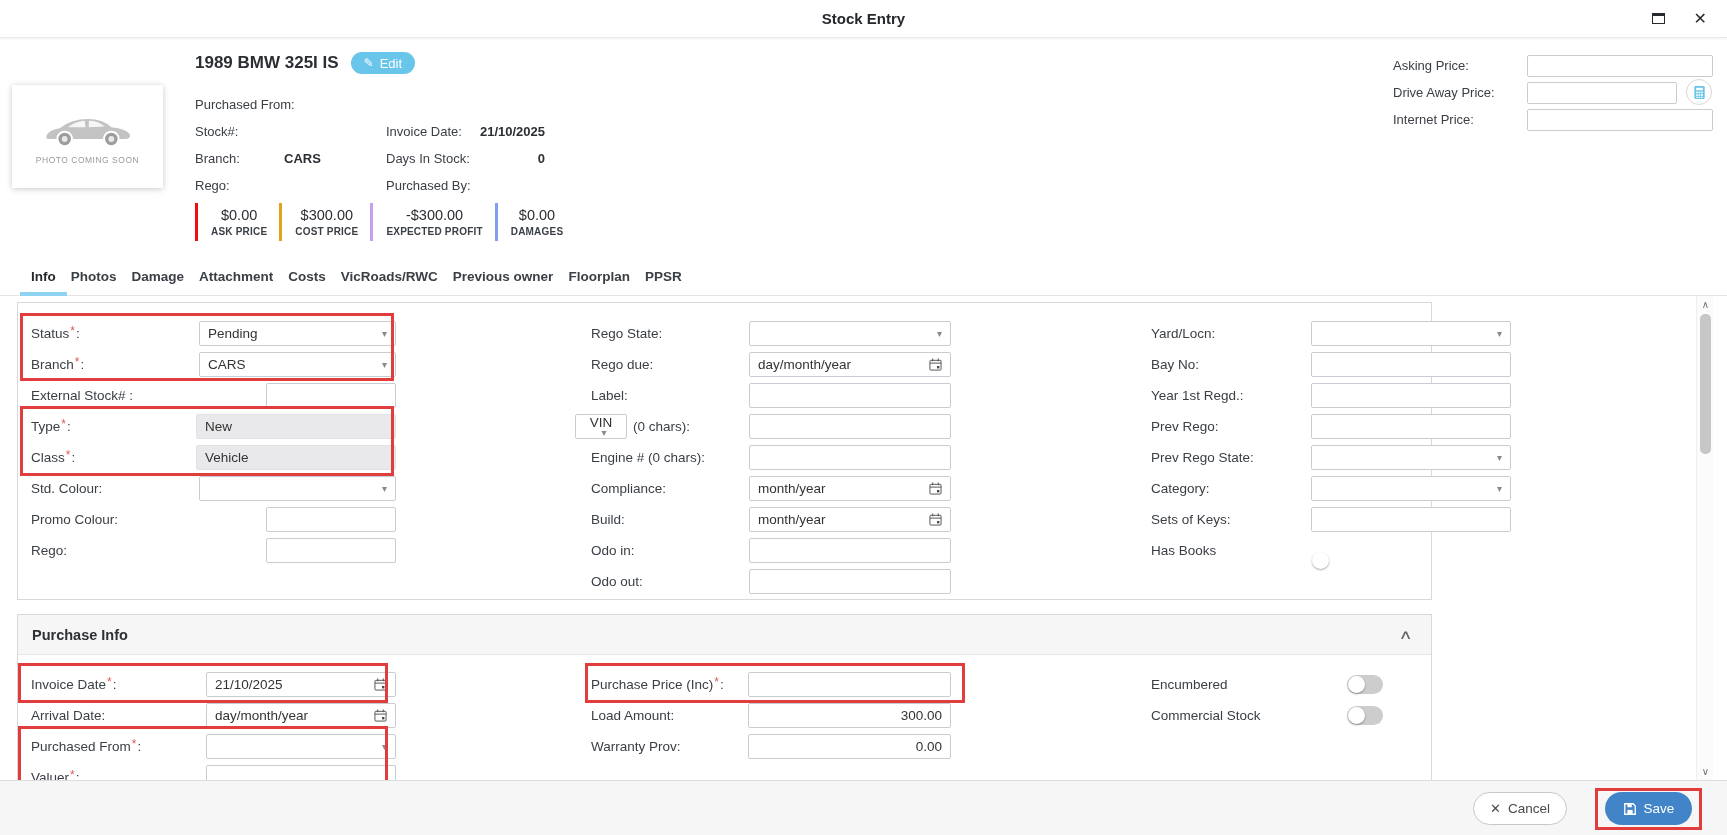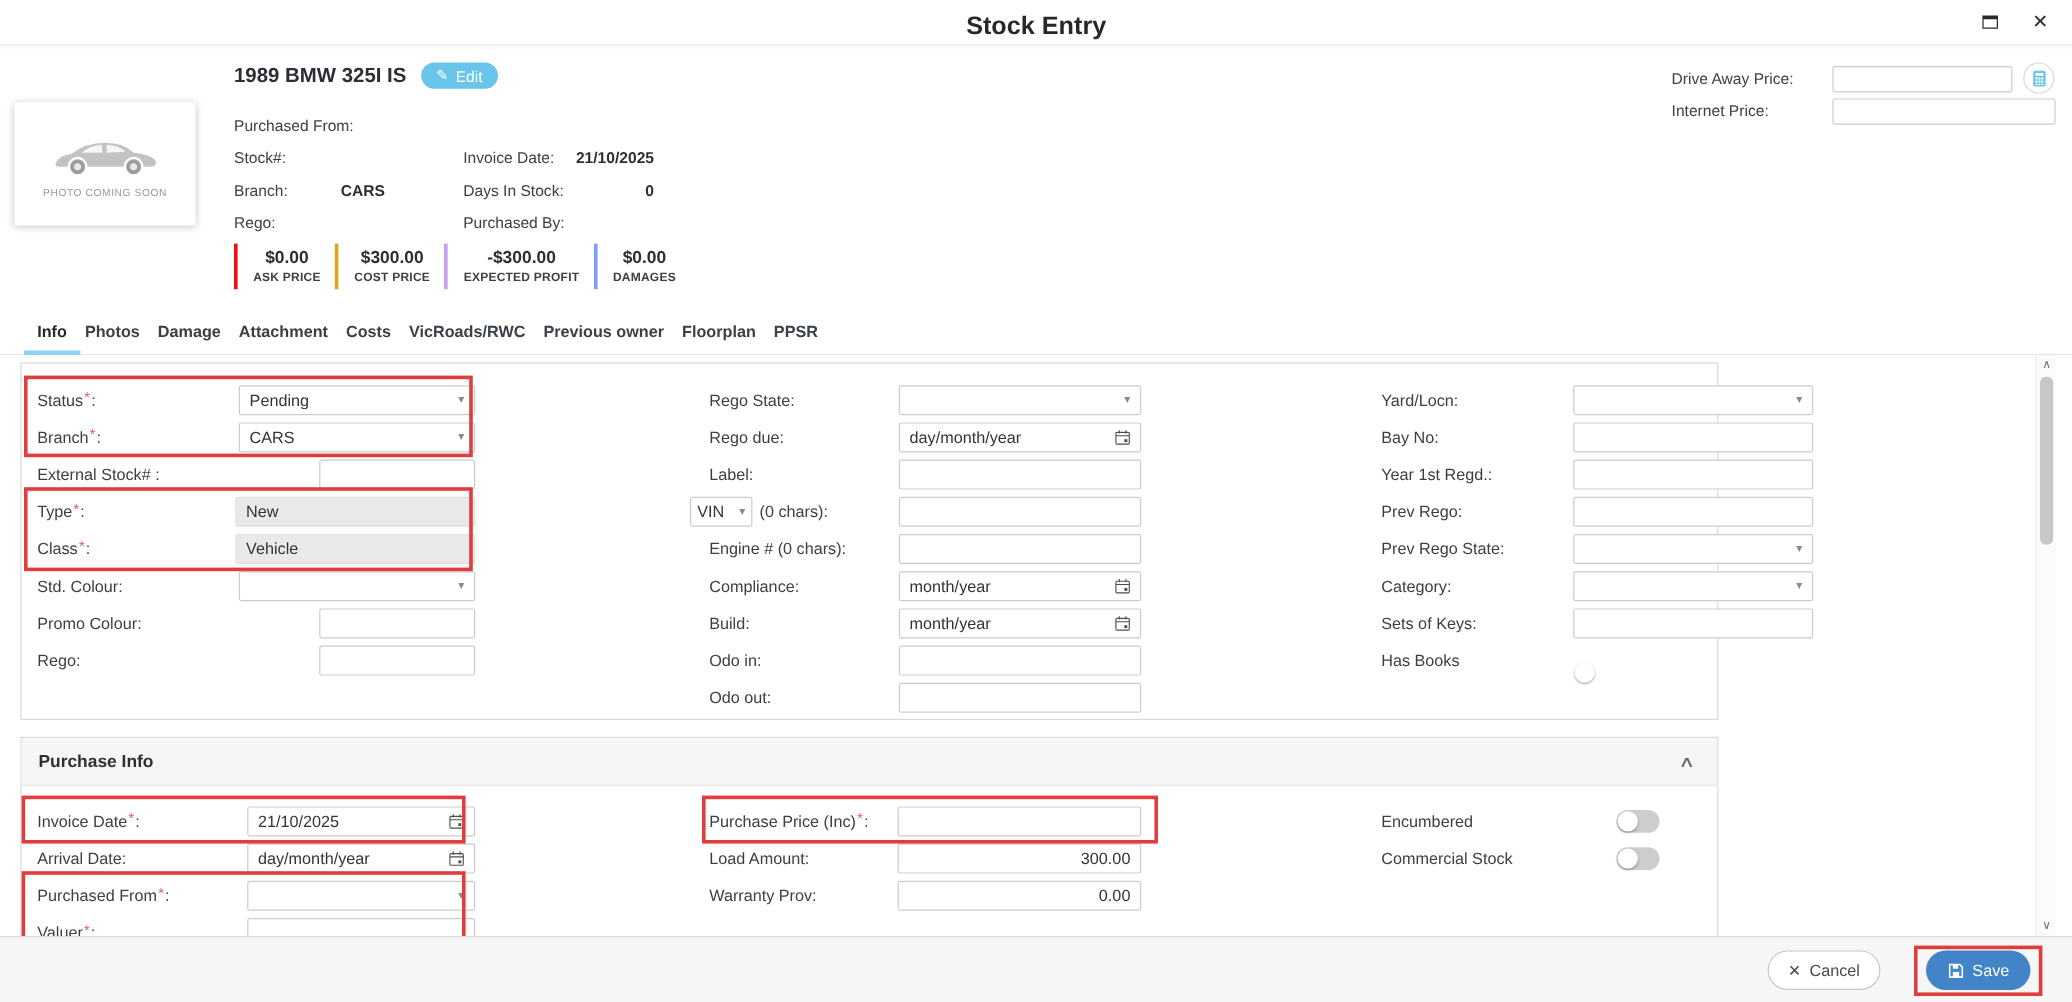--- a/index.html
+++ b/index.html
@@ -4,21 +4,21 @@
 <style>
   * { margin:0; padding:0; box-sizing:border-box; }
   html,body { width:1727px; height:835px; overflow:hidden; background:#fff;
     font-family:"Liberation Sans","DejaVu Sans",sans-serif; }
   .window { position:absolute; inset:0; background:#fff; }
 
   
   .titlebar { position:absolute; left:0; top:0; width:1727px; height:38px; background:#fff;
     border-bottom:1px solid #e9e9e9; box-shadow:0 1px 3px rgba(0,0,0,.06); z-index:30; }
   .titlebar .title { position:absolute; left:0; right:0; top:10px; text-align:center;
-    font-size:21px; font-weight:bold; color:#25282c; }
+    font-size:15px; font-weight:bold; color:#25282c; }
   .tb-max { position:absolute; right:62px; top:13px; width:13px; height:11px;
     border:1.5px solid #26292d; border-top-width:3px; cursor:pointer; }
   .tb-close { position:absolute; right:20px; top:8px; font-size:16px; font-weight:bold;
     color:#26292d; cursor:pointer; line-height:22px; }
 
   
   .header { position:absolute; left:0; top:38px; width:1727px; height:224px; background:#fff; }
   .photo-card { position:absolute; left:12px; top:47px; width:151px; height:103px; background:#fff;
     box-shadow:0 1px 6px rgba(0,0,0,.22); display:flex; flex-direction:column;
     align-items:center; justify-content:center; }
@@ -28,21 +28,21 @@
   .veh-title { font-size:17px; font-weight:bold; color:#2b2e33; }
   .edit-btn { height:22px; padding:0 13px; border-radius:12px; background:#69c5e9; color:#fff;
     font-size:13px; display:inline-flex; align-items:center; gap:6px; cursor:pointer; }
   .edit-btn .pencil { font-size:12px; }
   .details { margin-top:17px; display:grid; grid-template-columns:89px 102px 96px 63px;
     grid-auto-rows:27px; align-items:center; font-size:13px; color:#3b4046; white-space:nowrap; }
   .details .val { font-weight:bold; color:#2b2e33; }
   .details .r { justify-self:end; }
   .stats { position:absolute; left:195px; top:165px; display:flex; }
   .stat { border-left:3.5px solid #000; padding:2px 12px 2px 13px; text-align:center; }
-  .stat .sv { font-size:14.5px; font-weight:bold; color:#2b2e33; line-height:20px; }
+  .stat .sv { font-size:14.5px; font-weight:normal; color:#2b2e33; line-height:20px; }
   .stat .sl { font-size:10px; font-weight:bold; color:#3b4046; letter-spacing:.2px; line-height:14px; }
   .stat.c0 { border-color:#f20e0e; } .stat.c1 { border-color:#dfa41a;text-align:center; }
   .stat.c2 { border-color:#c79ef2; } .stat.c3 { border-color:#7e9ff2; }
   .pricing { position:absolute; left:1393px; top:14px; width:320px; }
   .prow { display:flex; align-items:center; height:27px; position:relative; }
   .prow .plbl { width:134px; font-size:13px; color:#3b4046; }
   .pinp { height:22px; border:1px solid #c9ccd0; border-radius:2px; background:#fff; width:186px; }
   .pinp.short { width:150px; }
   .calc-circle { position:absolute; left:293px; top:0px; width:26px; height:26px; border-radius:50%;
     border:1px solid #d8d8d8; background:#fff; display:flex; align-items:center;
@@ -78,21 +78,21 @@
   .req { color:#e05a5a; position:relative; top:-3px; font-size:12px; margin:0 1px; }
   .ctl { height:25px; border:1px solid #c9ccd0; border-radius:2px; background:#fff; display:flex;
     align-items:center; padding:0 8px; font-size:13.5px; color:#333; cursor:text; }
   .ctl.sel { cursor:pointer; }
   .ctl .cv { flex:1; white-space:nowrap; overflow:hidden; }
   .caret { color:#8a8a8a; font-size:10px; margin-left:6px; }
   .ctl.ro { background:#e9e9ec; border-color:#e2e2e6; cursor:default; }
   .ctl.num { justify-content:flex-end; }
   .w-sel { width:197px; } .w-inp { width:130px; } .w-ro { width:200px; }
   .w2 { width:202px; } .w3 { width:200px; } .wp1 { width:190px; } .wp2 { width:203px; }
-  .vin-sel { width:52px; position:relative; left:-16px; margin-right:-10px; padding:0 5px; }
+  .vin-sel { width:52px; position:relative; left:-16px; margin-right:-10px; padding:0 5px;flex-direction:column; }
   .toggle { width:36px; height:19px; border-radius:10px; background:#cdcdcd; position:relative;
     cursor:pointer; flex:0 0 auto; }
   .toggle .knob { position:absolute; left:1px; top:1px; width:17px; height:17px; border-radius:50%;
     background:#fff; box-shadow:0 1px 2px rgba(0,0,0,.35); }
   .tlbl-fixed { width:196px; font-size:13.5px; color:#3b4046; }
 
   
   .hl { position:absolute; border:3px solid #e23d3d; pointer-events:none; z-index:10; }
   .hl1 { left:20px; top:17px;  width:374px; height:68px; }
   .hl2 { left:20px; top:110px; width:374px; height:70px; }
@@ -187,20 +187,24 @@
         <div class="sl">EXPECTED PROFIT</div>
       </div>
       <div class="stat c3">
         <div class="sv">$0.00</div>
         <div class="sl">DAMAGES</div>
       </div>
     </div>
 
     <div class="pricing">
       <div class="prow">
+        <span class="plbl">Asking Price:</span>
+        <div class="pinp"></div>
+      </div>
+      <div class="prow">
         <span class="plbl">Drive Away Price:</span>
         <div class="pinp short"></div>
         <div class="calc-circle">
           <svg width="15" height="15" viewBox="0 0 16 16">
             <rect x="2.5" y="1" width="11" height="14" rx="1.5" fill="#69c5e9"></rect>
             <rect x="4.5" y="3" width="7" height="2.6" fill="#fff"></rect>
             <rect x="4.5" y="7" width="1.8" height="1.8" fill="#fff"></rect>
               <rect x="7.1" y="7" width="1.8" height="1.8" fill="#fff"></rect>
               <rect x="9.7" y="7" width="1.8" height="1.8" fill="#fff"></rect>
             <rect x="4.5" y="9.8" width="1.8" height="1.8" fill="#fff"></rect>

